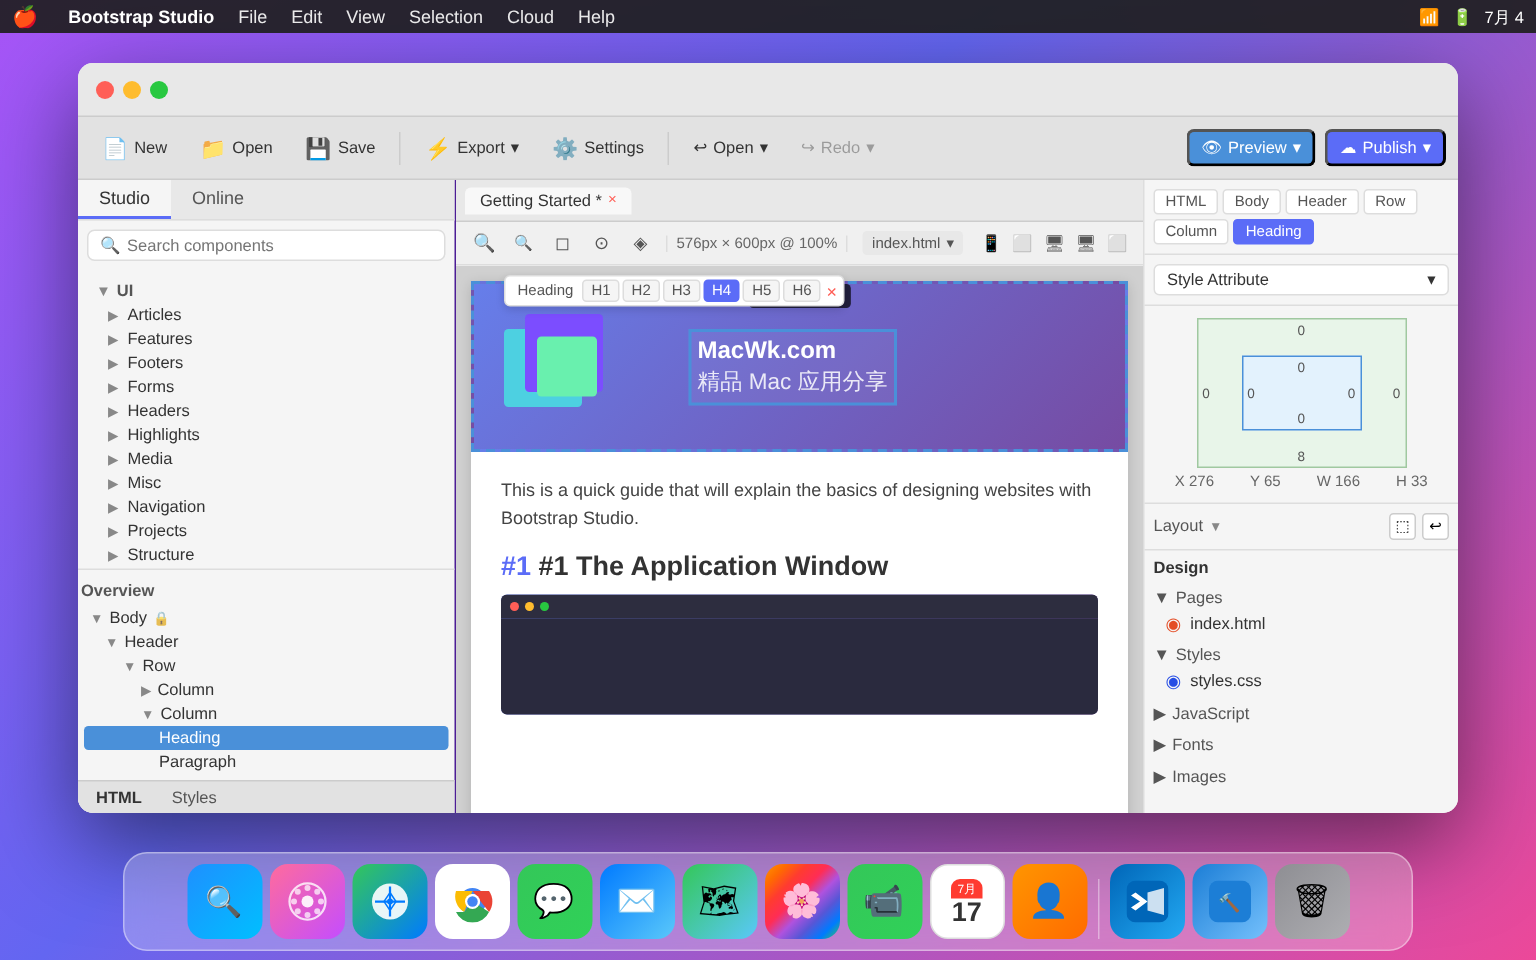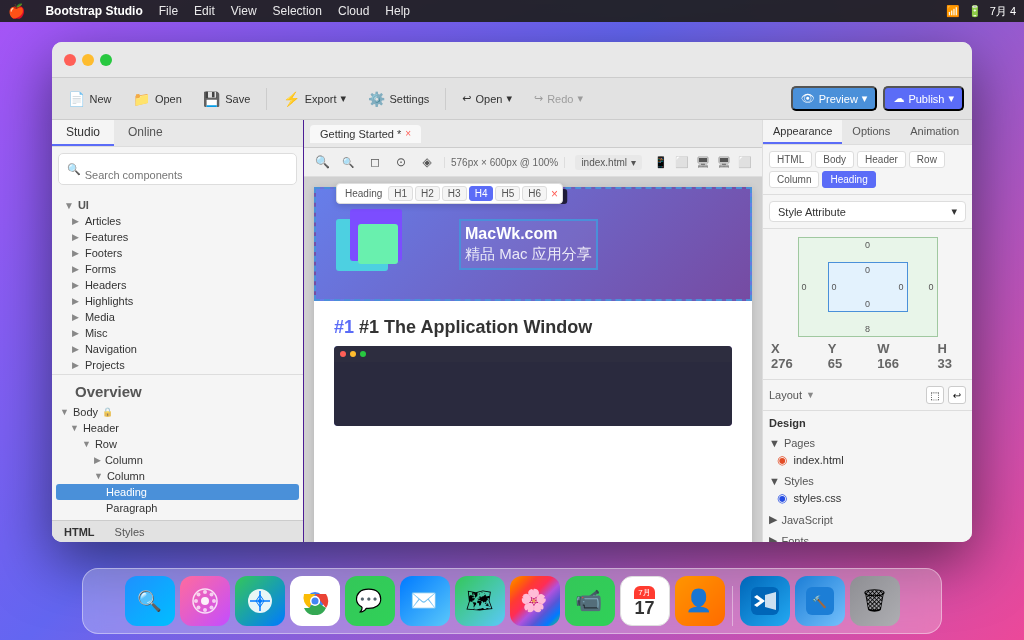--- a/index.html
+++ b/index.html
@@ -185,21 +185,20 @@
       padding: 3px 8px;
       gap: 4px;
     }
     .search-box input {
       border: none;
       outline: none;
       font-size: 11px;
       flex: 1;
       color: #666;
       background: transparent;
-      margin-top: 12px;
     }
     .search-box .search-icon { color: #999; font-size: 11px; }
     .sidebar-tree {
       flex: 1;
       overflow-y: auto;
       padding: 4px 0;
     }
     .tree-section-label {
       font-size: 11px;
       font-weight: 600;
@@ -219,24 +218,24 @@
       gap: 4px;
     }
     .tree-item .chevron { color: #888; font-size: 9px; margin-right: 2px; }
 
     
     .overview-section {
       border-top: 1px solid #ddd;
       padding: 4px 0;
     }
     .overview-label {
-      font-size: 15px;
+      font-size: 11px;
       font-weight: 600;
       color: #555;
-      padding: 4px 23px;
+      padding: 4px 2px;
     }
     .overview-tree { padding: 0 4px; }
     .ov-item {
       display: flex;
       align-items: center;
       padding: 2px 4px;
       font-size: 11px;
       color: #333;
       cursor: pointer;
       gap: 4px;
@@ -625,26 +624,25 @@
     .box-value {
       font-size: 9px;
       color: #555;
       position: absolute;
     }
     .bv-top { top: 2px; left: 50%; transform: translateX(-50%); }
     .bv-bottom { bottom: 2px; left: 50%; transform: translateX(-50%); }
     .bv-left { left: 3px; top: 50%; transform: translateY(-50%); }
     .bv-right { right: 3px; top: 50%; transform: translateY(-50%); }
     .box-model-coords {
-      font-size: 13px;
+      font-size: 10px;
       color: #666;
       margin-top: 4px;
       display: flex;
       gap: 24px;
-      font-weight: bold;
     }
 
     
     .layout-section {
       padding: 6px;
       border-bottom: 1px solid #ddd;
       display: flex;
       align-items: center;
       gap: 4px;
     }
@@ -1030,43 +1028,39 @@
                   <div class="logo-sq logo-sq-3"></div>
                 </div>
                 <div class="hero-text">
                   <div class="hero-title">MacWk.com</div>
                   <div class="hero-subtitle">精品 Mac 应用分享</div>
                 </div>
               </div>
             </div>
 
             <div class="page-body">
+              <p class="page-description">This is a quick guide that will explain the basics of designing websites with Bootstrap Studio.</p>
               <h2 class="page-h1">
                 <span class="hash">#1 </span><span>#1 The Application Window</span>
               </h2>
               <div class="page-screenshot">
                 <div class="screenshot-bar">
                   <div class="screenshot-dot sd-red"></div>
                   <div class="screenshot-dot sd-yellow"></div>
                   <div class="screenshot-dot sd-green"></div>
                 </div>
                 <div class="page-screenshot-inner" style="margin-top:16px; background: #2a2a3e;">
                 </div>
               </div>
             </div>
           </div>
         </div>
       </div>
 
       <div class="right-sidebar">
-        <div class="right-tabs">
-          <div class="right-tab active">Appearance</div>
-          <div class="right-tab">Options</div>
-          <div class="right-tab">Animation</div>
-        </div>
         <div class="element-tabs">
           <div class="el-tab">HTML</div>
           <div class="el-tab">Body</div>
           <div class="el-tab">Header</div>
           <div class="el-tab">Row</div>
           <div class="el-tab">Column</div>
           <div class="el-tab active">Heading</div>
         </div>
         <div class="right-section">
           <div class="style-attr-select">

